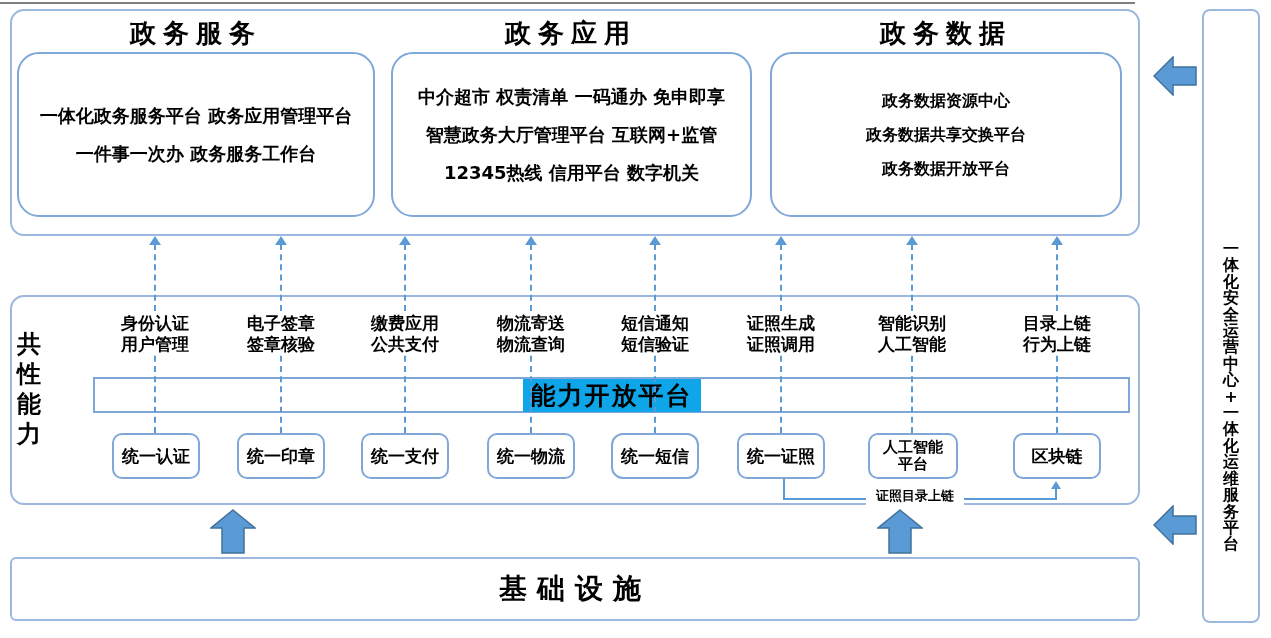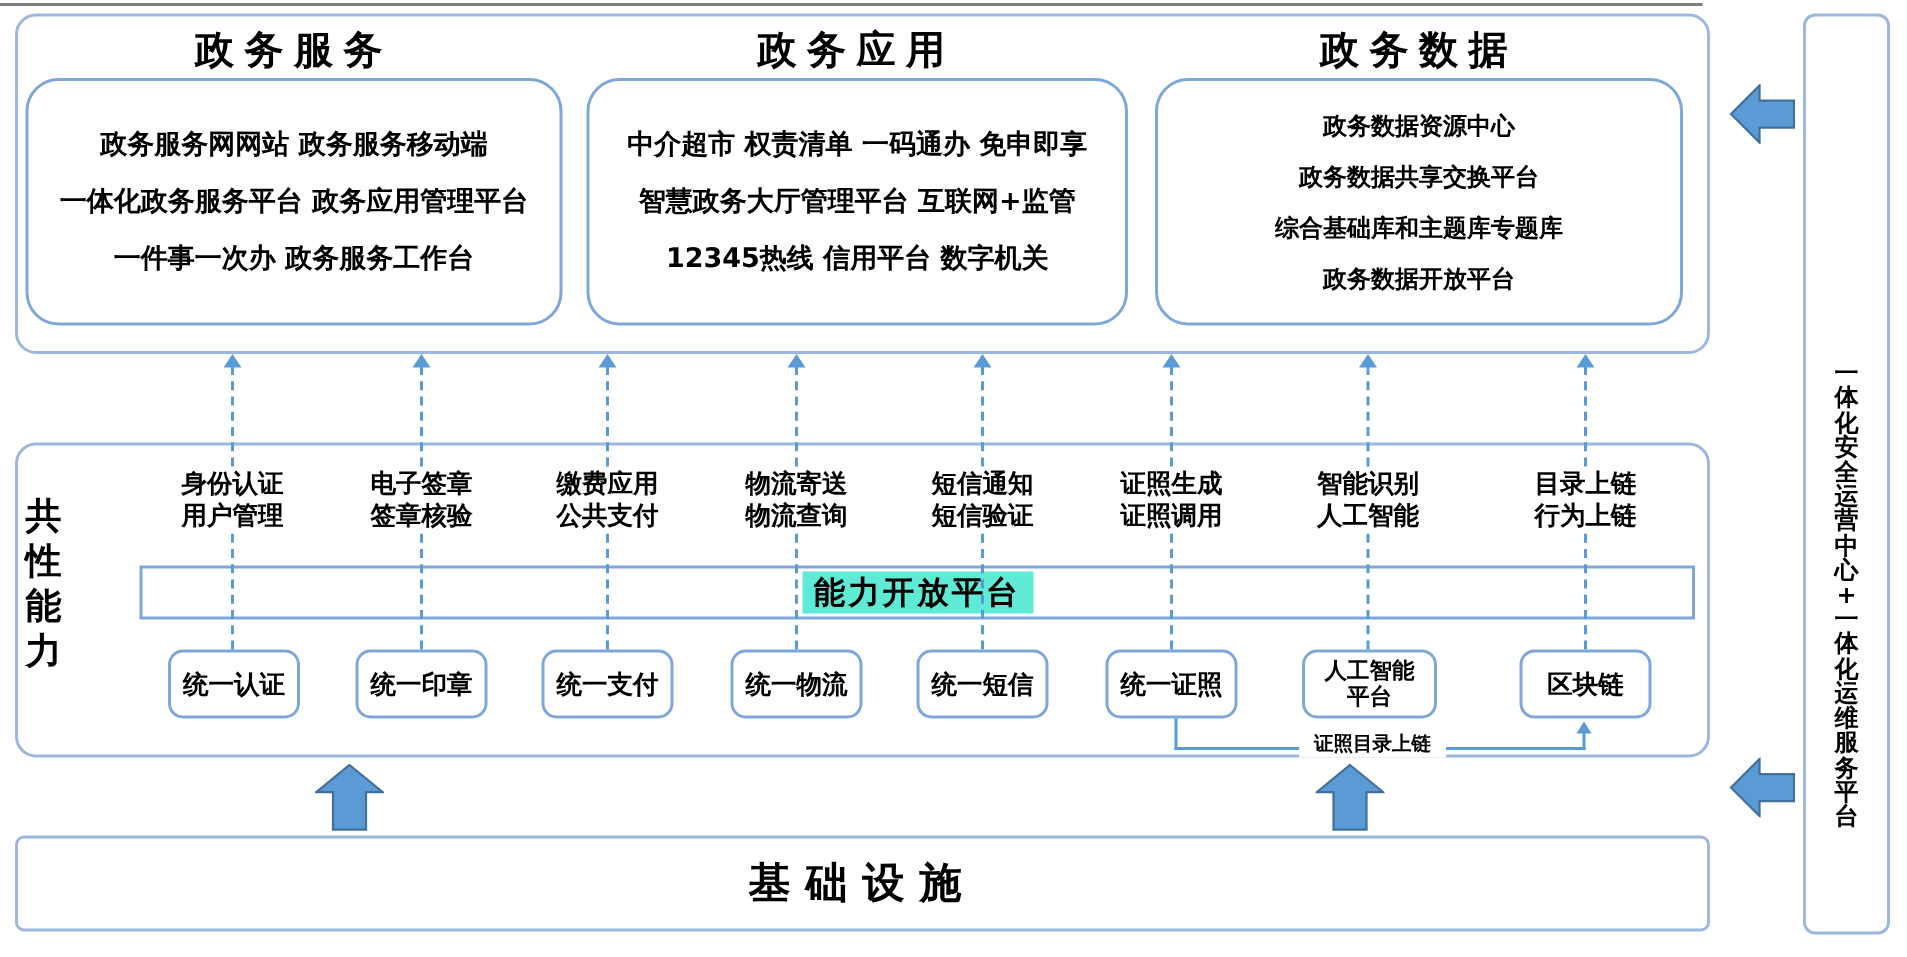--- a/index.html
+++ b/index.html
@@ -16,21 +16,21 @@
   .top-title{font-size:26px;letter-spacing:7px;white-space:nowrap;transform:translateX(-50%);z-index:2;}
   .dashed-line{width:0;border-left:2px dashed var(--accent);z-index:3;}
   .dash-head{width:0;height:0;border-left:6px solid transparent;border-right:6px solid transparent;
     border-bottom:9px solid var(--accent);z-index:3;}
   .col-label{
     transform:translateX(-50%);font-size:17px;line-height:21px;text-align:center;
     white-space:pre-line;background:#fff;padding:0 3px;z-index:4;
   }
   .bar{border:2px solid var(--inner-border);background:transparent;z-index:2;
     display:flex;align-items:center;justify-content:center;}
-  .bar-label{font-size:21px;letter-spacing:2px;background:#5eead4;padding:0 8px;z-index:4;}
+  .bar-label{font-size:25px;letter-spacing:2px;background:#0ea5e9;padding:0 8px;z-index:4;}
   .uni-box{
     top:433px;height:46px;border:2px solid var(--inner-border);border-radius:10px;background:#fff;
     display:flex;align-items:center;justify-content:center;text-align:center;
     font-size:17px;white-space:pre-line;z-index:4;
   }
   .conn{background:var(--accent);z-index:2;}
   .conn-label{transform:translateX(-50%);font-size:13px;background:#fff;padding:0 10px;
     white-space:nowrap;z-index:3;}
   .conn-head{width:0;height:0;border-left:5px solid transparent;border-right:5px solid transparent;
     border-bottom:8px solid var(--accent);z-index:3;}
@@ -47,35 +47,33 @@
 
   <div class="abs top-line" style="left:0;top:2px;width:1135px;height:2px;"></div>
 
   <div class="abs outer-box" style="left:10px;top:9px;width:1130px;height:227px;"></div>
 
   <div class="abs top-title" style="left:196px;top:16px;">政务服务</div>
   <div class="abs top-title" style="left:571px;top:16px;">政务应用</div>
   <div class="abs top-title" style="left:946px;top:16px;">政务数据</div>
 
   <div class="abs inner-box" style="left:17px;top:52px;width:358px;height:165px;font-size:18px;line-height:38px;">
-    <div>政务服务网网站 政务服务移动端</div>
     <div>一体化政务服务平台 政务应用管理平台</div>
     <div>一件事一次办 政务服务工作台</div>
   </div>
 
   <div class="abs inner-box" style="left:391px;top:52px;width:361px;height:165px;font-size:18px;line-height:38px;">
     <div>中介超市 权责清单 一码通办 免申即享</div>
     <div>智慧政务大厅管理平台 互联网+监管</div>
     <div>12345热线 信用平台 数字机关</div>
   </div>
 
   <div class="abs inner-box" style="left:770px;top:52px;width:352px;height:165px;font-size:16px;line-height:34px;">
     <div>政务数据资源中心</div>
     <div>政务数据共享交换平台</div>
-    <div>综合基础库和主题库专题库</div>
     <div>政务数据开放平台</div>
   </div>
 
   <div class="abs outer-box" style="left:10px;top:295px;width:1130px;height:210px;"></div>
 
   <div class="abs side-label" style="left:13px;top:329px;width:32px;">共
 性
 能
 力</div>
 
@@ -114,21 +112,21 @@
 行为上链</div>
 
   <div class="abs bar" style="left:93px;top:377px;width:1037px;height:36px;">
     <span class="bar-label">能力开放平台</span>
   </div>
 
   <div class="abs uni-box" style="left:112px;width:88px;">统一认证</div>
   <div class="abs uni-box" style="left:237px;width:88px;">统一印章</div>
   <div class="abs uni-box" style="left:361px;width:88px;">统一支付</div>
   <div class="abs uni-box" style="left:487px;width:88px;">统一物流</div>
-  <div class="abs uni-box" style="left:611px;width:88px;">统一短信</div>
+  <div class="abs uni-box" style="left:611px;width:88px;border-radius:12px;">统一短信</div>
   <div class="abs uni-box" style="left:737px;width:88px;text-align:center;">统一证照</div>
   <div class="abs uni-box" style="left:868px;width:90px;font-size:15px;line-height:17px;">人工智能
 平台</div>
   <div class="abs uni-box" style="left:1013px;width:88px;">区块链</div>
 
   <div class="abs conn" style="left:783px;top:479px;width:2px;height:21px;"></div>
   <div class="abs conn" style="left:783px;top:498px;width:274px;height:2px;"></div>
   <div class="abs conn" style="left:1055px;top:488px;width:2px;height:12px;"></div>
   <div class="abs conn-head" style="left:1051px;top:481px;"></div>
   <div class="abs conn-label" style="left:915px;top:487px;">证照目录上链</div>

